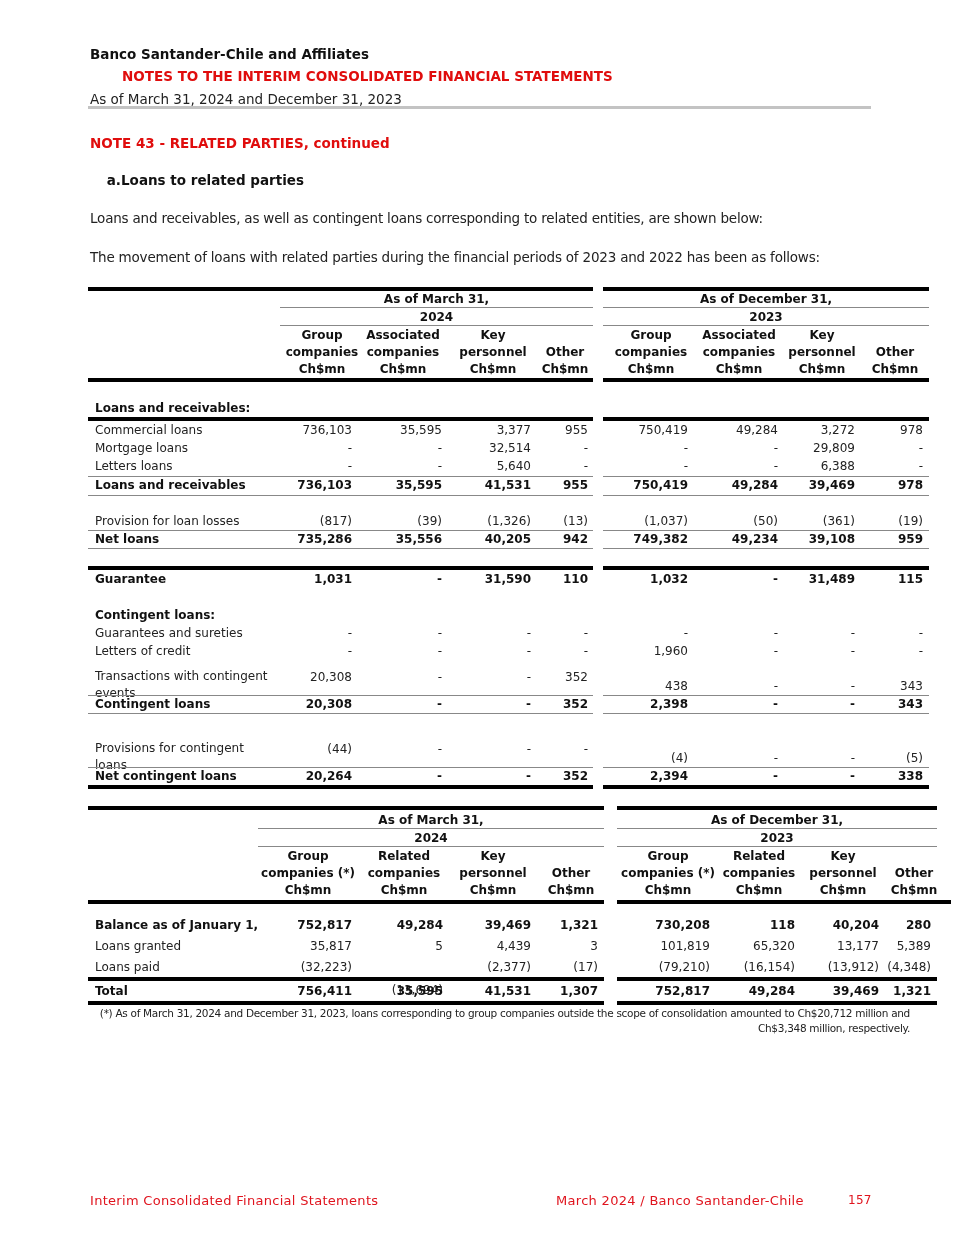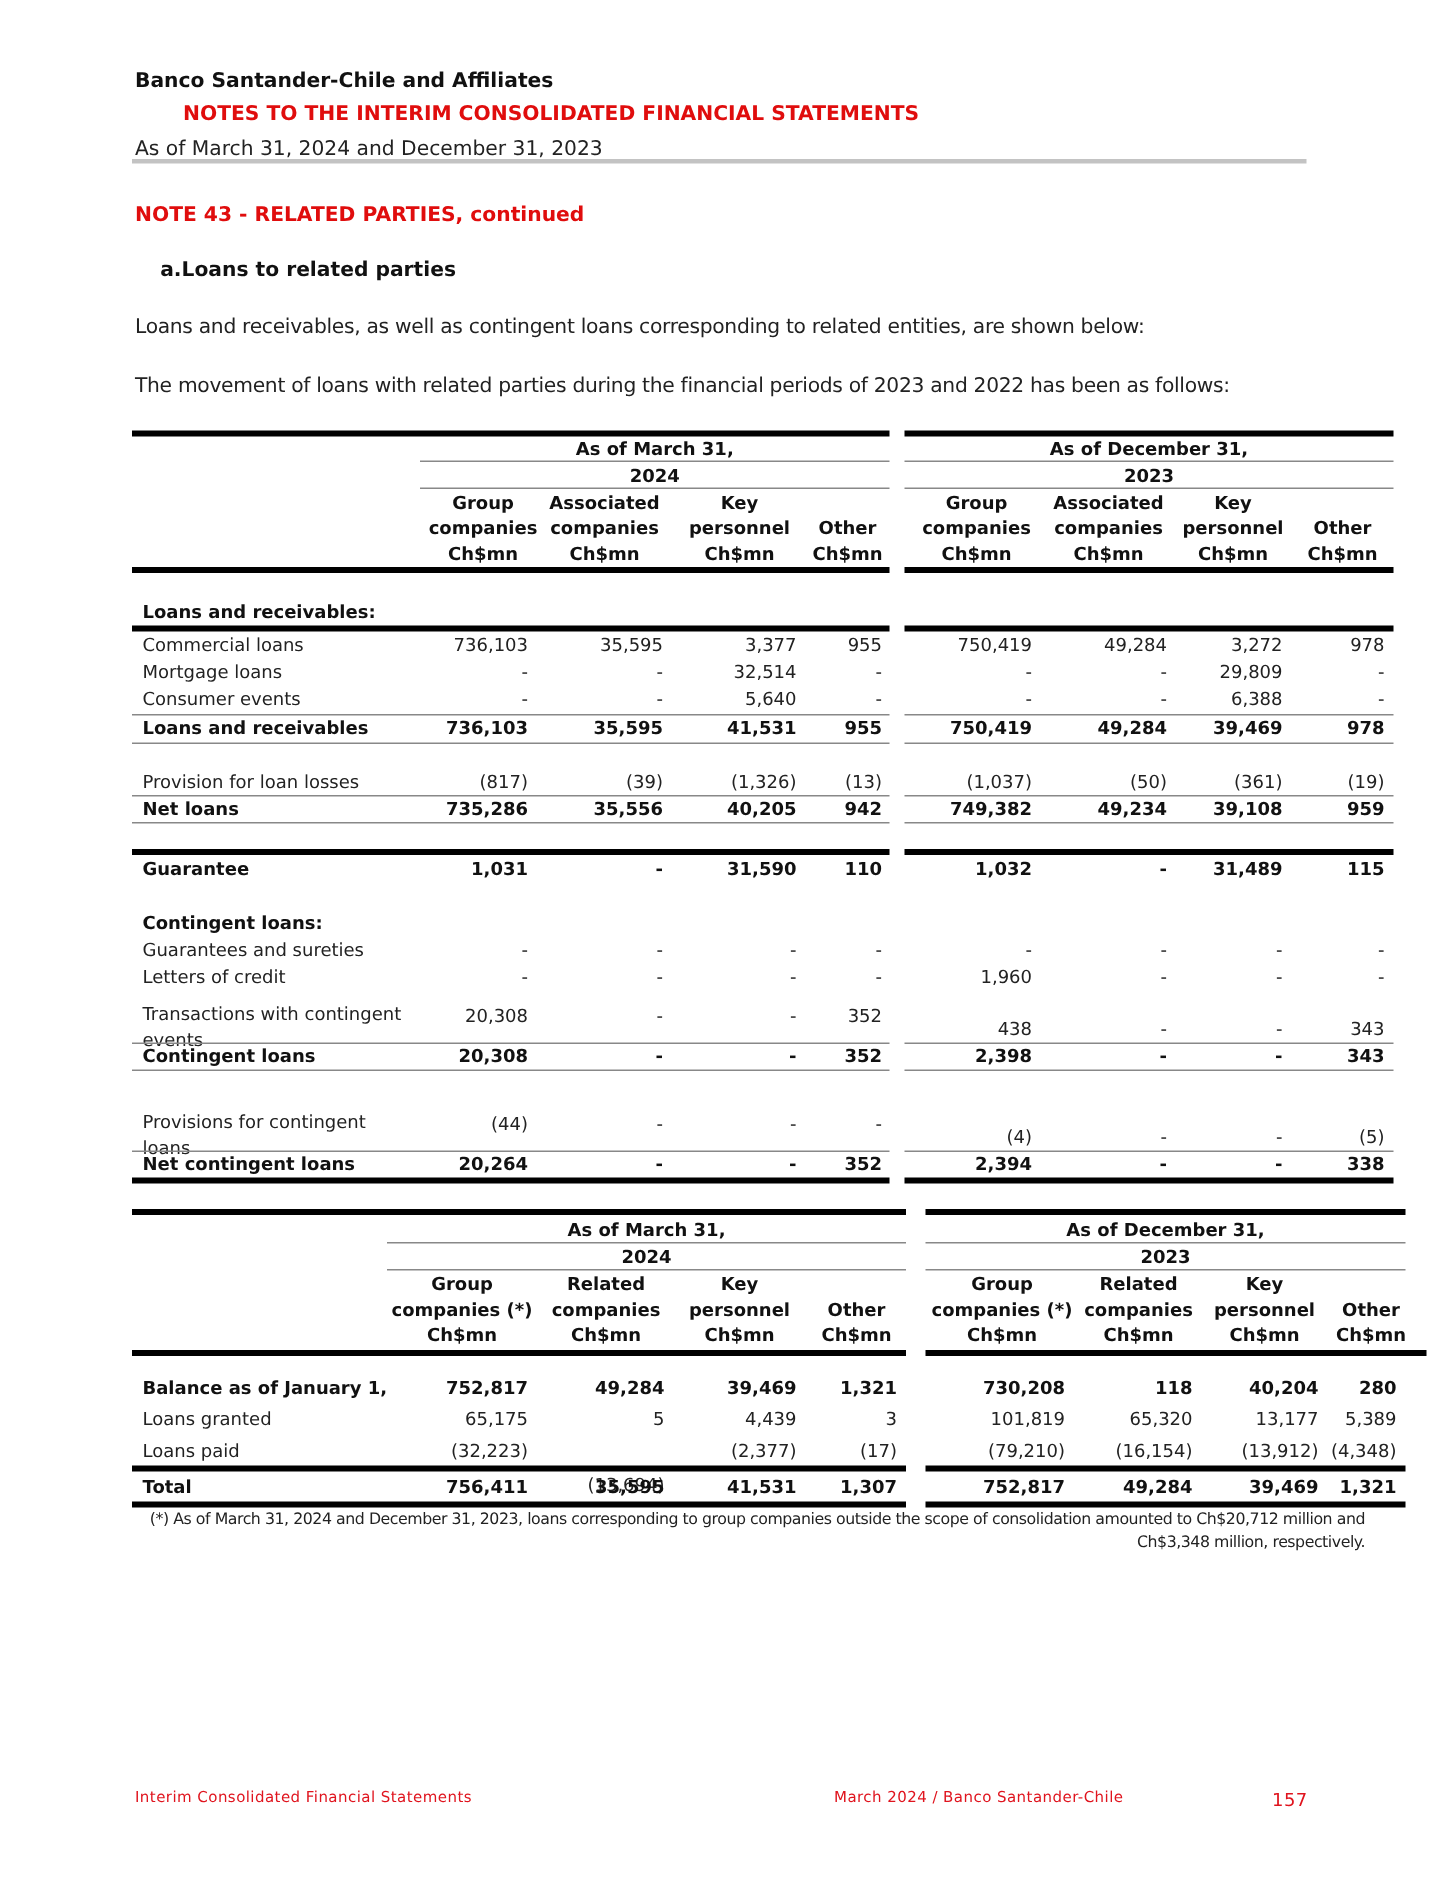--- a/index.html
+++ b/index.html
@@ -20,21 +20,21 @@
   .line { position: absolute; background: #000; }
   .thick { height: 4px; }
   .thin { height: 1px; background: #888; }
 
   .cell { position: absolute; font-size: 12px; white-space: nowrap; color: #222; }
   .r { text-align: right; }
   .b { font-weight: bold; color: #111; }
   .hdr { position: absolute; font-size: 12px; font-weight: bold; text-align: center; line-height: 17px; color: #111; }
 
   .footnote { left: 90px; top: 1006px; width: 820px; font-size: 10.5px; line-height: 15px; color: #222; letter-spacing: -0.3px; }
-  .footer { top: 1193px; font-size: 10px; color: #e0141e; letter-spacing: 0.3px; }
+  .footer { top: 1193px; font-size: 13px; color: #e0141e; letter-spacing: 0.3px; }
 </style>
 </head>
 <body>
 
 <div class="abs h-company">Banco Santander-Chile and Affiliates</div>
 <div class="abs h-notes">NOTES TO THE INTERIM CONSOLIDATED FINANCIAL STATEMENTS</div>
 <div class="abs h-dates">As of March 31, 2024 and December 31, 2023</div>
 <div class="abs h-rule"></div>
 
 <div class="abs note-title">NOTE 43 - RELATED PARTIES, continued</div>
@@ -125,21 +125,21 @@
         <div class="cell r" style="left: 272px; width: 80px; top: 441px;">-</div>
         <div class="cell r" style="left: 362px; width: 80px; top: 441px;">-</div>
         <div class="cell r" style="left: 451px; width: 80px; top: 441px;">32,514</div>
         <div class="cell r" style="left: 538px; width: 50px; top: 441px;">-</div>
         <div class="cell r" style="left: 608px; width: 80px; top: 441px;">-</div>
         <div class="cell r" style="left: 698px; width: 80px; top: 441px;">-</div>
         <div class="cell r" style="left: 775px; width: 80px; top: 441px;">29,809</div>
         <div class="cell r" style="left: 873px; width: 50px; top: 441px;">-</div>
       </div>
       <div>
-        <div class="cell" style="left: 95px; top: 459px;">Consumer events</div>
+        <div class="cell" style="left: 95px; top: 459px;">Letters loans</div>
         <div class="cell r" style="left: 272px; width: 80px; top: 459px;">-</div>
         <div class="cell r" style="left: 362px; width: 80px; top: 459px;">-</div>
         <div class="cell r" style="left: 451px; width: 80px; top: 459px;">5,640</div>
         <div class="cell r" style="left: 538px; width: 50px; top: 459px;">-</div>
         <div class="cell r" style="left: 608px; width: 80px; top: 459px;">-</div>
         <div class="cell r" style="left: 698px; width: 80px; top: 459px;">-</div>
         <div class="cell r" style="left: 775px; width: 80px; top: 459px;">6,388</div>
         <div class="cell r" style="left: 873px; width: 50px; top: 459px;">-</div>
       </div>
       <div class="line thin" style="left: 88px; top: 476px; width: 505px;"></div>
@@ -342,21 +342,21 @@
         <div class="cell r b" style="left: 363px; width: 80px; top: 918px;">49,284</div>
         <div class="cell r b" style="left: 451px; width: 80px; top: 918px;">39,469</div>
         <div class="cell r b" style="left: 548px; width: 50px; top: 918px;">1,321</div>
         <div class="cell r b" style="left: 620px; width: 90px; top: 918px;">730,208</div>
         <div class="cell r b" style="left: 715px; width: 80px; top: 918px;">118</div>
         <div class="cell r b" style="left: 799px; width: 80px; top: 918px;">40,204</div>
         <div class="cell r b" style="left: 879px; width: 52px; top: 918px;">280</div>
       </div>
       <div>
         <div class="cell" style="left: 95px; top: 939px;">Loans granted</div>
-        <div class="cell r" style="left: 262px; width: 90px; top: 939px;">65,175</div>
+        <div class="cell r" style="left: 262px; width: 90px; top: 939px;">35,817</div>
         <div class="cell r" style="left: 363px; width: 80px; top: 939px;">5</div>
         <div class="cell r" style="left: 451px; width: 80px; top: 939px;">4,439</div>
         <div class="cell r" style="left: 548px; width: 50px; top: 939px;">3</div>
         <div class="cell r" style="left: 620px; width: 90px; top: 939px;">101,819</div>
         <div class="cell r" style="left: 715px; width: 80px; top: 939px;">65,320</div>
         <div class="cell r" style="left: 799px; width: 80px; top: 939px;">13,177</div>
         <div class="cell r" style="left: 879px; width: 52px; top: 939px;">5,389</div>
       </div>
       <div>
         <div class="cell" style="left: 95px; top: 960px;">Loans paid</div>

